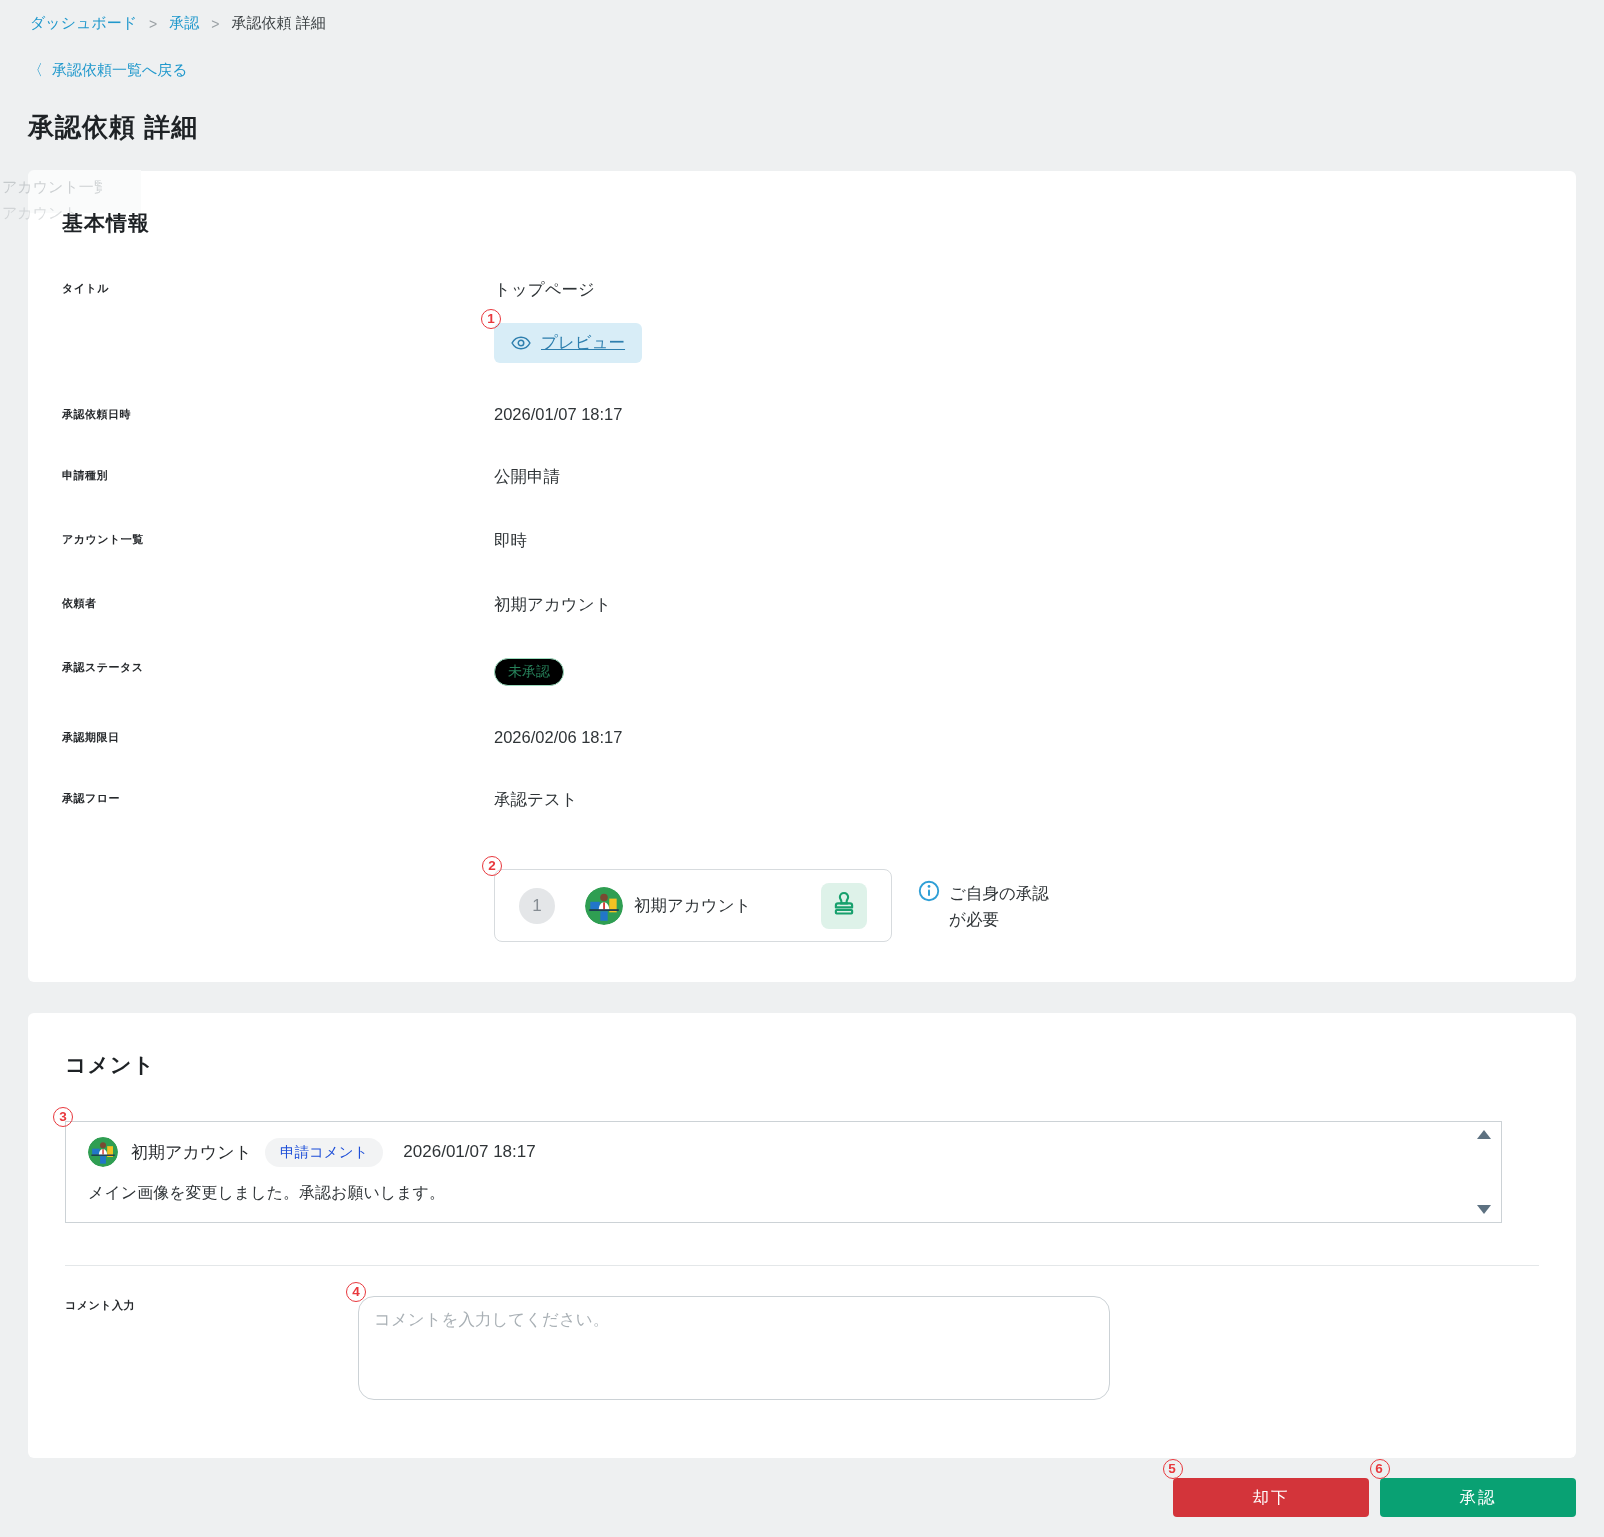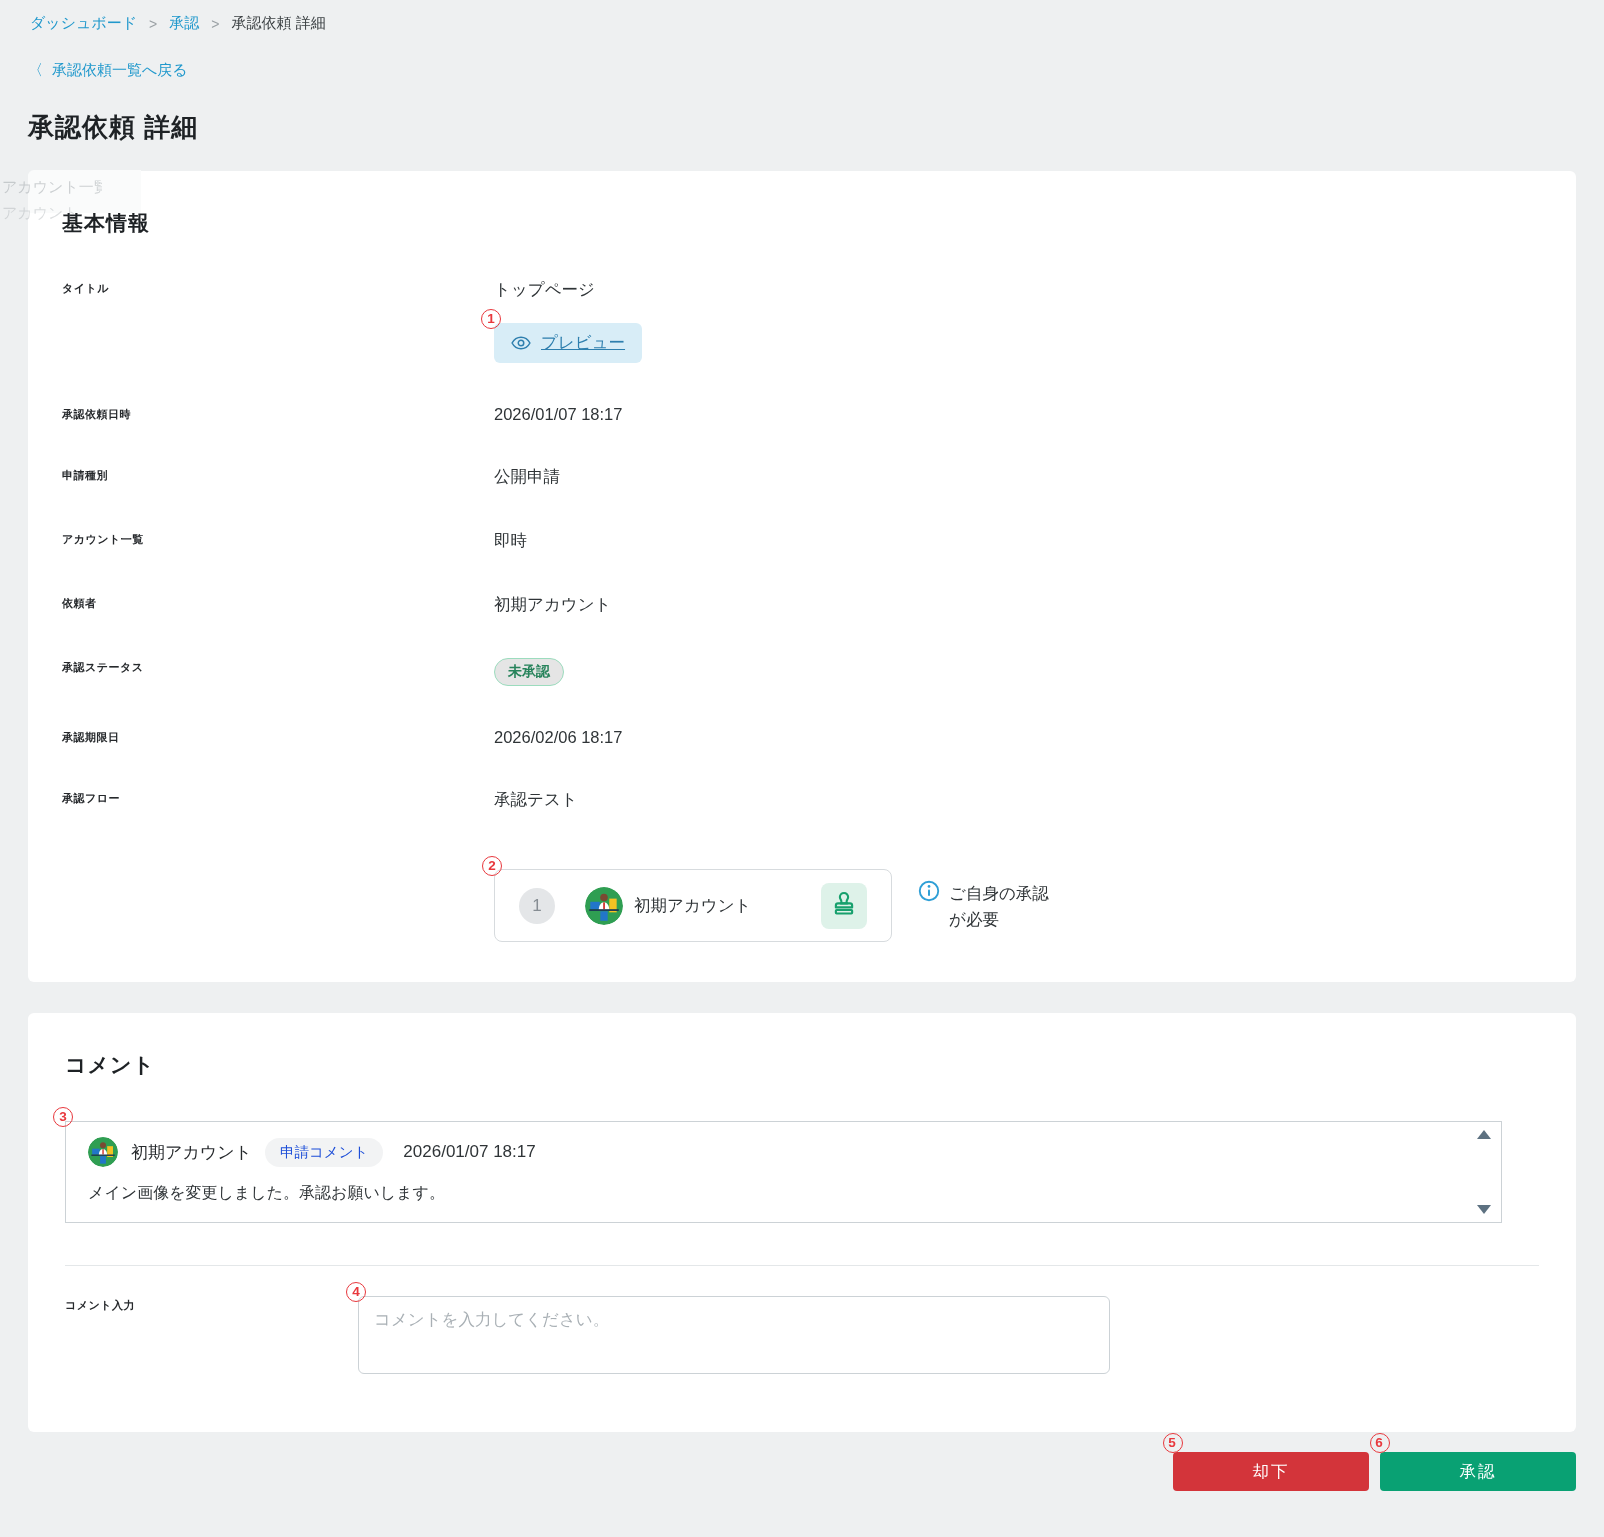--- a/index.html
+++ b/index.html
@@ -53,21 +53,21 @@
   .preview-wrap { position: relative; display: inline-block; margin-top: 22px; }
   .preview-wrap .ann { top: -14px; left: -13px; }
   .btn-preview { display: inline-flex; align-items: center; gap: 10px; border: none;
     background: #d8edf7; color: #2e7fae; font-size: 16.5px; padding: 9px 17px;
     border-radius: 6px; cursor: pointer; font-family: inherit; text-decoration: underline; }
   .btn-preview svg { display: block; }
 
   
   .badge {
     display: inline-block; padding: 4px 13px; border-radius: 14px;
-    background: #e5e5e5; border: 1px solid #9cdcbe; color: #27835b; font-size: 14px; font-weight: bold; }
+    background: #000000; border: 1px solid #9cdcbe; color: #27835b; font-size: 14px; }
 
   
   .flow-area { display: flex; align-items: center; margin-top: 58px; }
   .flow-box { position: relative; width: 398px; height: 73px; border: 1px solid #d7dbde;
     border-radius: 8px; display: flex; align-items: center; padding: 0 24px; background: #fff; }
   .flow-box .ann { top: -14px; left: -13px; }
   .step-circle { width: 36px; height: 36px; border-radius: 50%; background: #e4e6e8;
     color: #868d93; font-size: 17px; display: flex; align-items: center; justify-content: center;
     margin-right: 30px; flex: 0 0 36px; }
   .avatar { border-radius: 50%; display: block; }
@@ -92,22 +92,22 @@
   .scroll-up { top: 8px; border-left: 7px solid transparent; border-right: 7px solid transparent;
     border-bottom: 9px solid #5d7181; }
   .scroll-down { bottom: 8px; border-left: 7px solid transparent; border-right: 7px solid transparent;
     border-top: 9px solid #5d7181; }
 
   .divider { border: none; border-top: 1px solid #e4e7e9; margin: 30px 0 30px; }
 
   
   .input-wrap { position: relative; display: inline-block; }
   .input-wrap .ann { top: -14px; left: -12px; }
-  textarea.comment-input { width: 752px; height: 78px; border: 1px solid #ccd2d6;
-    border-radius: 6px; padding: 12px 15px; font-size: 16.5px; font-family: inherit;
+  textarea.comment-input { width: 752px; height: 104px; border: 1px solid #ccd2d6;
+    border-radius: 16px; padding: 12px 15px; font-size: 16.5px; font-family: inherit;
     resize: none; color: #2f3437; display: block; }
   textarea.comment-input::placeholder { color: #a9b0b5; }
 
   
   .actions { margin: 20px 28px 0; display: flex; justify-content: flex-end; gap: 11px; }
   .action-btn { position: relative; width: 196px; height: 39px; border: none; border-radius: 4px;
     color: #fff; font-size: 16.5px; cursor: pointer; font-family: inherit; letter-spacing: 2px; }
   .action-btn .ann { top: -19px; left: -10px; background: #eef0f1; }
   .btn-reject { background: #d3343a; }
   .btn-approve { background: #09a173; }

